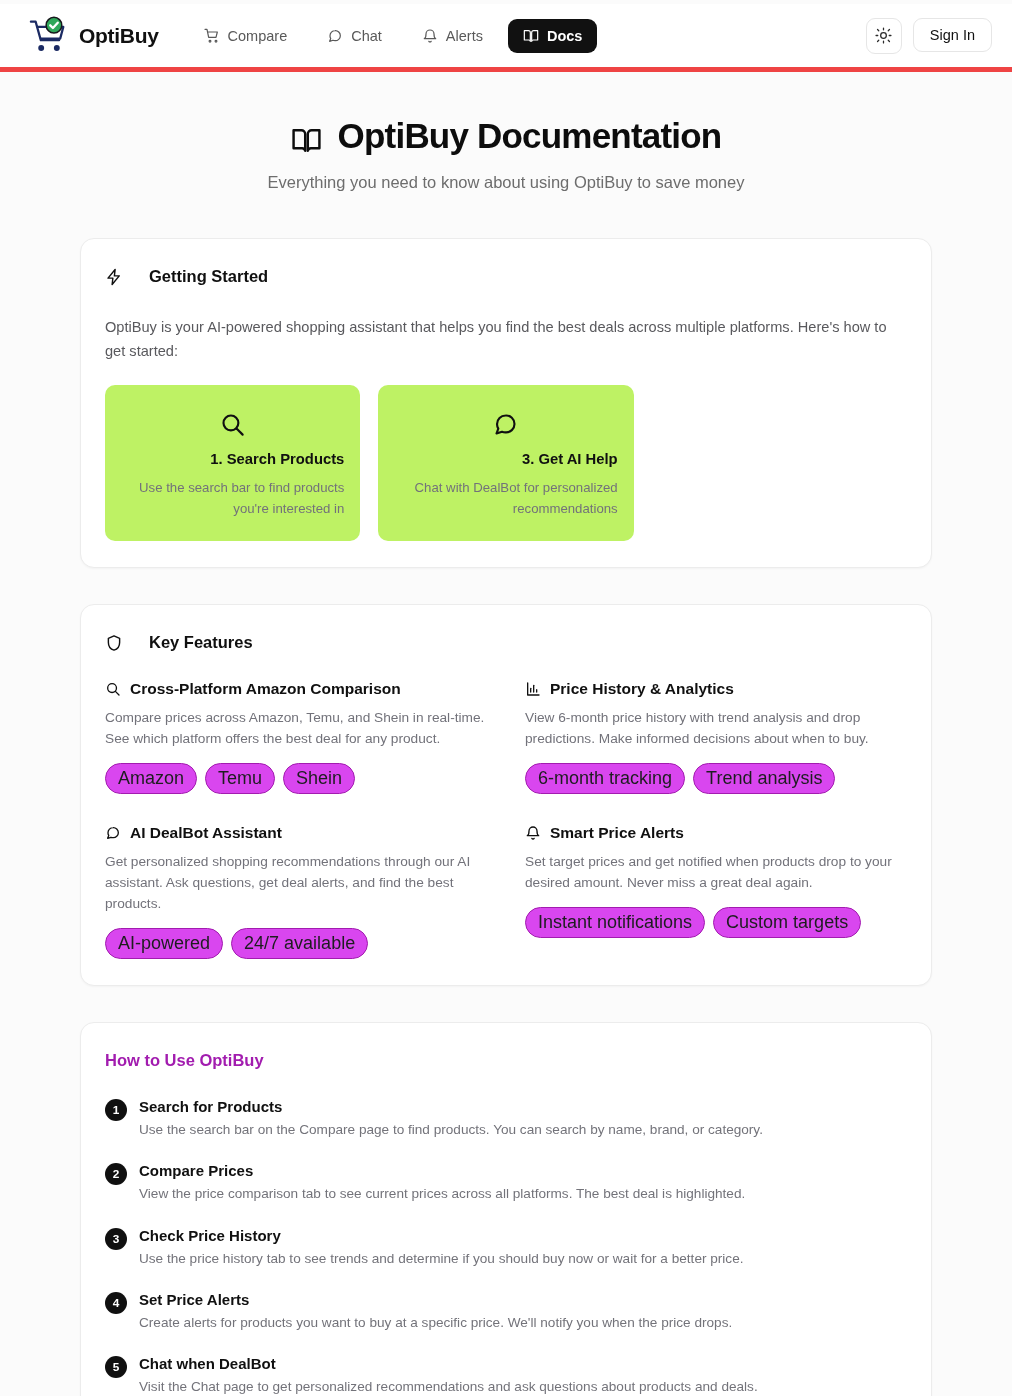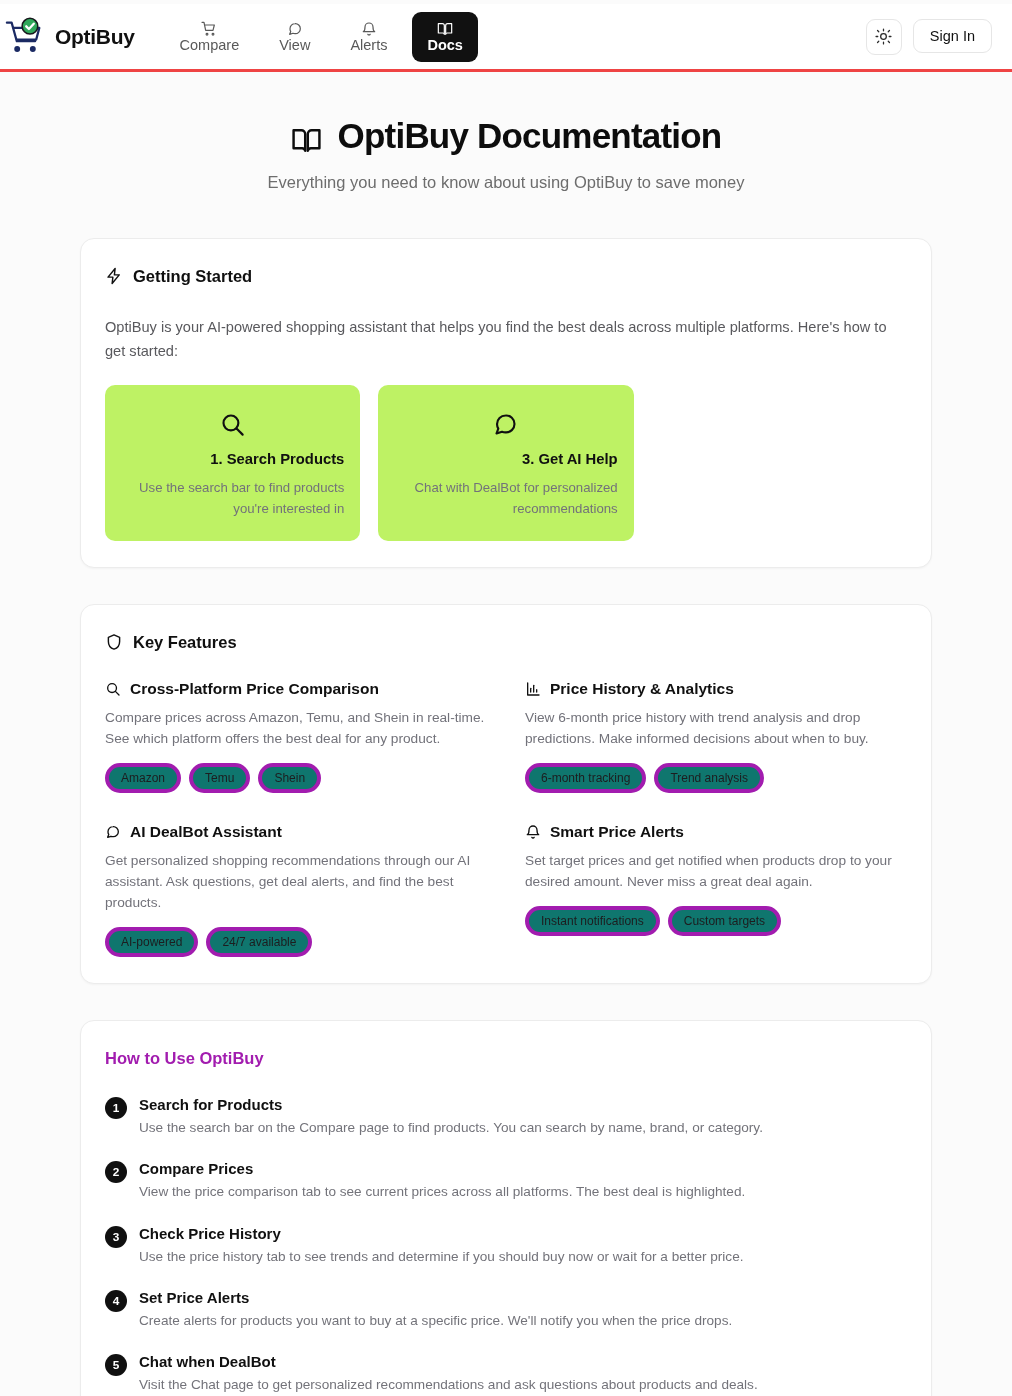--- a/index.html
+++ b/index.html
@@ -21,24 +21,24 @@
     width: 1012px;
     min-height: 1396px;
     background: #fbfbfb;
     padding-top: 4px;
   }
 
   
   .navbar {
     height: 68px;
     background: #ffffff;
-    border-bottom: 3px solid #ef4444;
+    border-bottom: 5px solid #ef4444;
     display: flex;
     align-items: center;
-    padding: 0 20px 0 4px;
+    padding: 0 20px 0 28px;
     position: relative;
   }
 
   .brand {
     display: flex;
     align-items: center;
     gap: 9px;
     margin-right: 30px;
   }
   .brand-logo { width: 42px; height: 40px; display: block; flex: none; }
@@ -51,27 +51,27 @@
 
   .nav-items {
     display: flex;
     align-items: center;
     gap: 10px;
   }
 
   .nav-item {
     display: flex;
     align-items: center;
+    gap: 8px;
     padding: 9px 15px;
     border-radius: 9px;
     font-size: 14.5px;
     color: #595959;
     cursor: pointer;
     white-space: nowrap;
-    flex-direction: column;
   }
   .nav-item .ico { display: flex; width: 16px; height: 16px; flex: none; }
   .nav-item svg { width: 16px; height: 16px; display: block; }
   .nav-item.active {
     background: #111111;
     color: #ffffff;
     font-weight: 700;
   }
 
   .nav-right {
@@ -131,22 +131,22 @@
     background: #ffffff;
     border: 1px solid #ececec;
     border-radius: 14px;
     box-shadow: 0 1px 2px rgba(0,0,0,0.035);
     margin-top: 36px;
     padding: 28px 24px 26px;
   }
 
   .card-title {
     display: flex;
-    align-items: flex-start;
-    gap: 10px;
+    align-items: center;
+    gap: 26px;
     font-size: 16.5px;
     font-weight: bold;
     color: #101010;
   }
   .card-title svg { width: 18px; height: 18px; display: block; flex: none; }
 
   .intro {
     margin-top: 29px;
     font-size: 14.6px;
     line-height: 1.65;
@@ -200,26 +200,26 @@
   }
   .feature-head svg { width: 16px; height: 16px; display: block; flex: none; }
   .feature-desc {
     margin-top: 10px;
     font-size: 13.7px;
     line-height: 1.53;
     color: #72727a;
   }
   .tags { margin-top: 13px; display: flex; flex-wrap: wrap; gap: 8px; }
   .tag {
-    border: 4px solid #a21caf;
+    border: 1px solid #a21caf;
     border-radius: 999px;
     padding: 4px 12px;
-    font-size: 12px;
+    font-size: 18px;
     color: #1d1d1f;
-    background: #0f766e;
+    background: #d946ef;
     white-space: nowrap;
   }
 
   
   .howto-title {
     font-size: 16.5px;
     font-weight: bold;
     color: #a21caf;
   }
   .howto-list { margin-top: 28px; }
@@ -286,21 +286,21 @@
         </span>
         <span>Compare</span>
       </div>
 
       <div class="nav-item">
         <span class="ico">
           <svg viewBox="0 0 24 24" fill="none" stroke="currentColor" stroke-width="1.8" stroke-linecap="round" stroke-linejoin="round">
             <path d="M20 11.5a7.5 7.5 0 0 1-8 7.5c-1.1 0-2.2-.2-3.1-.6L4 20l1.6-4.3A7.3 7.3 0 0 1 4.5 11.5 7.5 7.5 0 0 1 12 4a7.5 7.5 0 0 1 8 7.5z"></path>
           </svg>
         </span>
-        <span>View</span>
+        <span>Chat</span>
       </div>
 
       <div class="nav-item">
         <span class="ico">
           <svg viewBox="0 0 24 24" fill="none" stroke="currentColor" stroke-width="1.8" stroke-linecap="round" stroke-linejoin="round">
             <path d="M18 9a6 6 0 1 0-12 0c0 6-2.5 7-2.5 7h17S18 15 18 9z"></path>
             <path d="M10.3 20a2 2 0 0 0 3.4 0"></path>
           </svg>
         </span>
         <span>Alerts</span>
@@ -389,21 +389,21 @@
       </div>
 
       <div class="features">
 
         <div>
           <div class="feature-head">
             <svg viewBox="0 0 24 24" fill="none" stroke="#101010" stroke-width="2" stroke-linecap="round">
               <circle cx="10.6" cy="10.6" r="6.6"></circle>
                 <path d="M15.6 15.6 21 21"></path>
             </svg>
-            <span>Cross-Platform Price Comparison</span>
+            <span>Cross-Platform Amazon Comparison</span>
           </div>
           <div class="feature-desc">Compare prices across Amazon, Temu, and Shein in real-time. See which platform offers the best deal for any product.</div>
           <div class="tags">
             <span class="tag">Amazon</span>
             <span class="tag">Temu</span>
             <span class="tag">Shein</span>
           </div>
         </div>
 
         <div>

